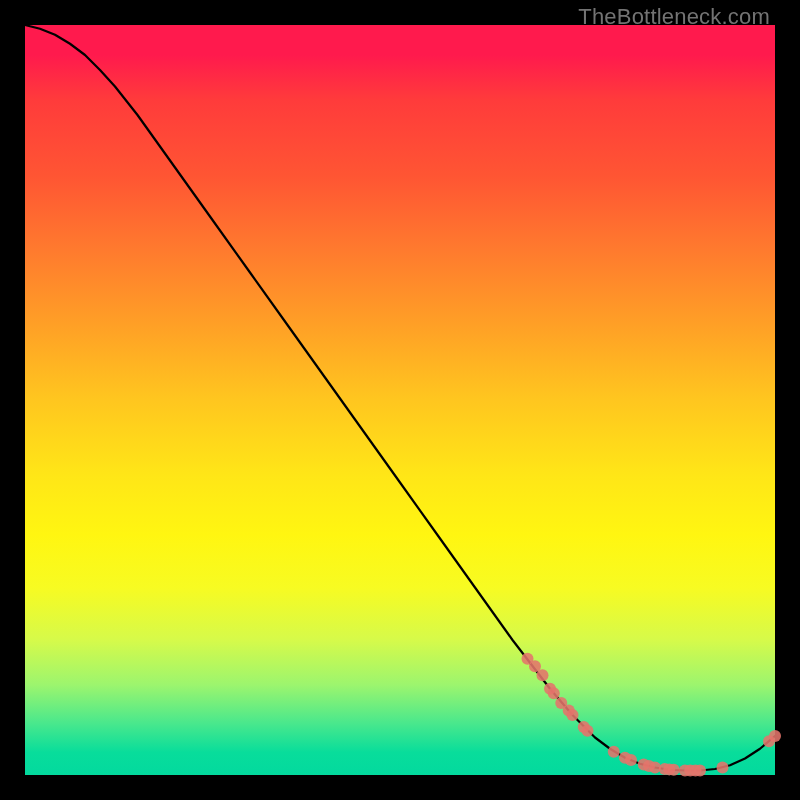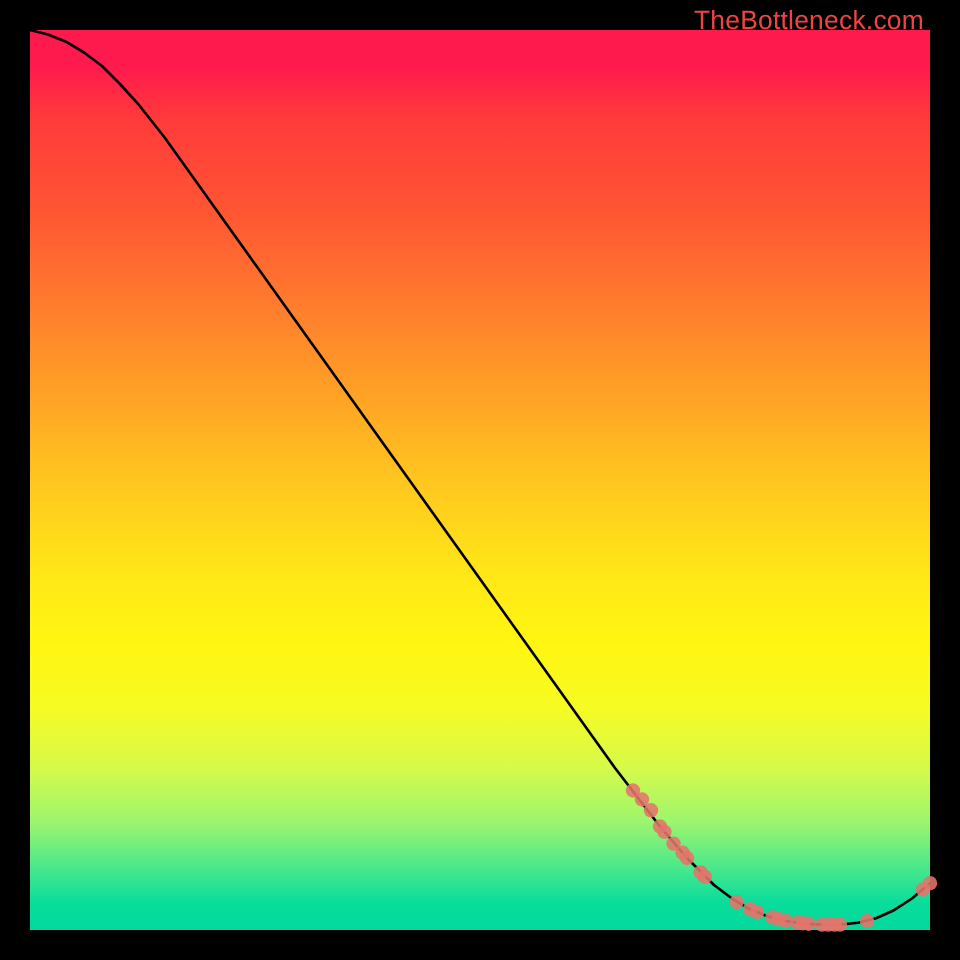--- a/index.html
+++ b/index.html
@@ -34,21 +34,21 @@
       #03d99e 100%
     );
   }
   .watermark {
     position: absolute;
     top: 4px;
     right: 30px;
     font-family: Arial, Helvetica, sans-serif;
     font-size: 22px;
     font-weight: 500;
-    color: #ef4444;
+    color: #737373;
     letter-spacing: 0.2px;
   }
   svg.curve {
     position: absolute;
     left: 0;
     top: 0;
     width: 750px;
     height: 750px;
     overflow: visible;
   }

